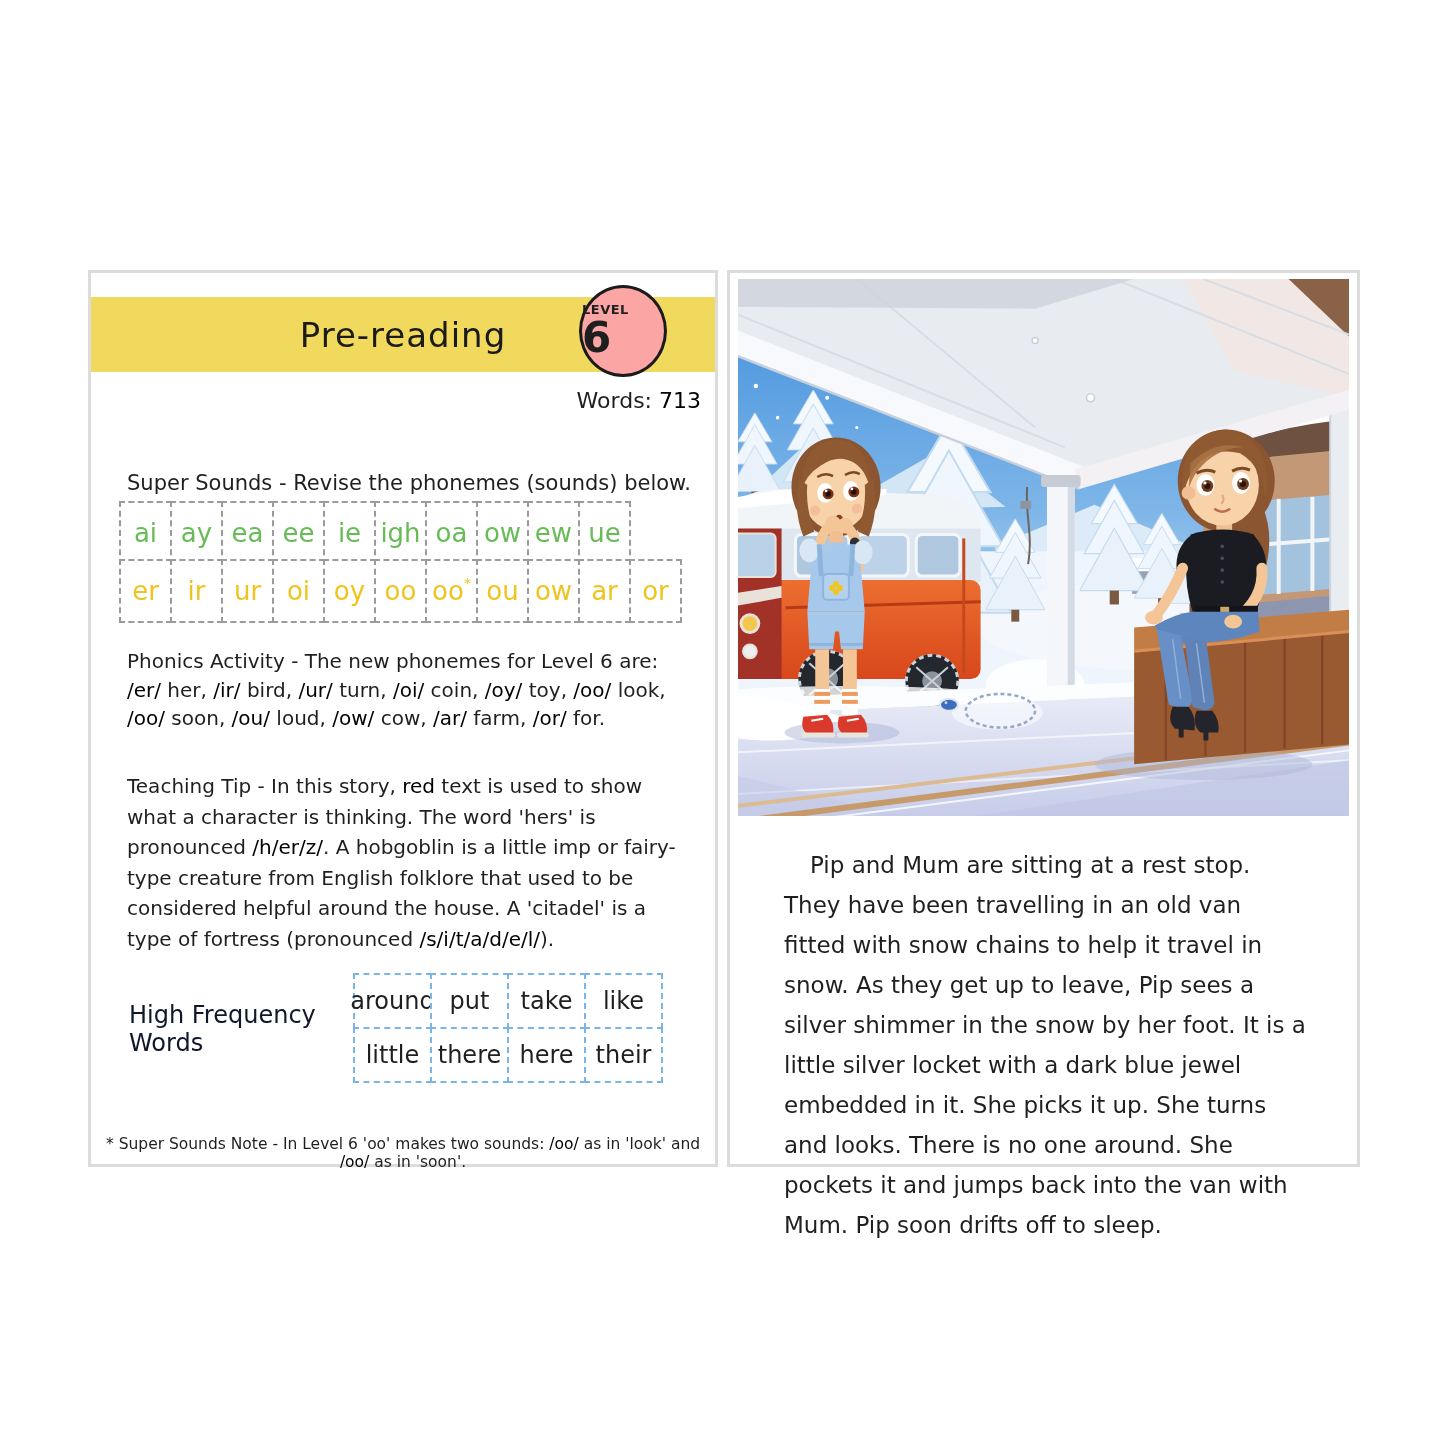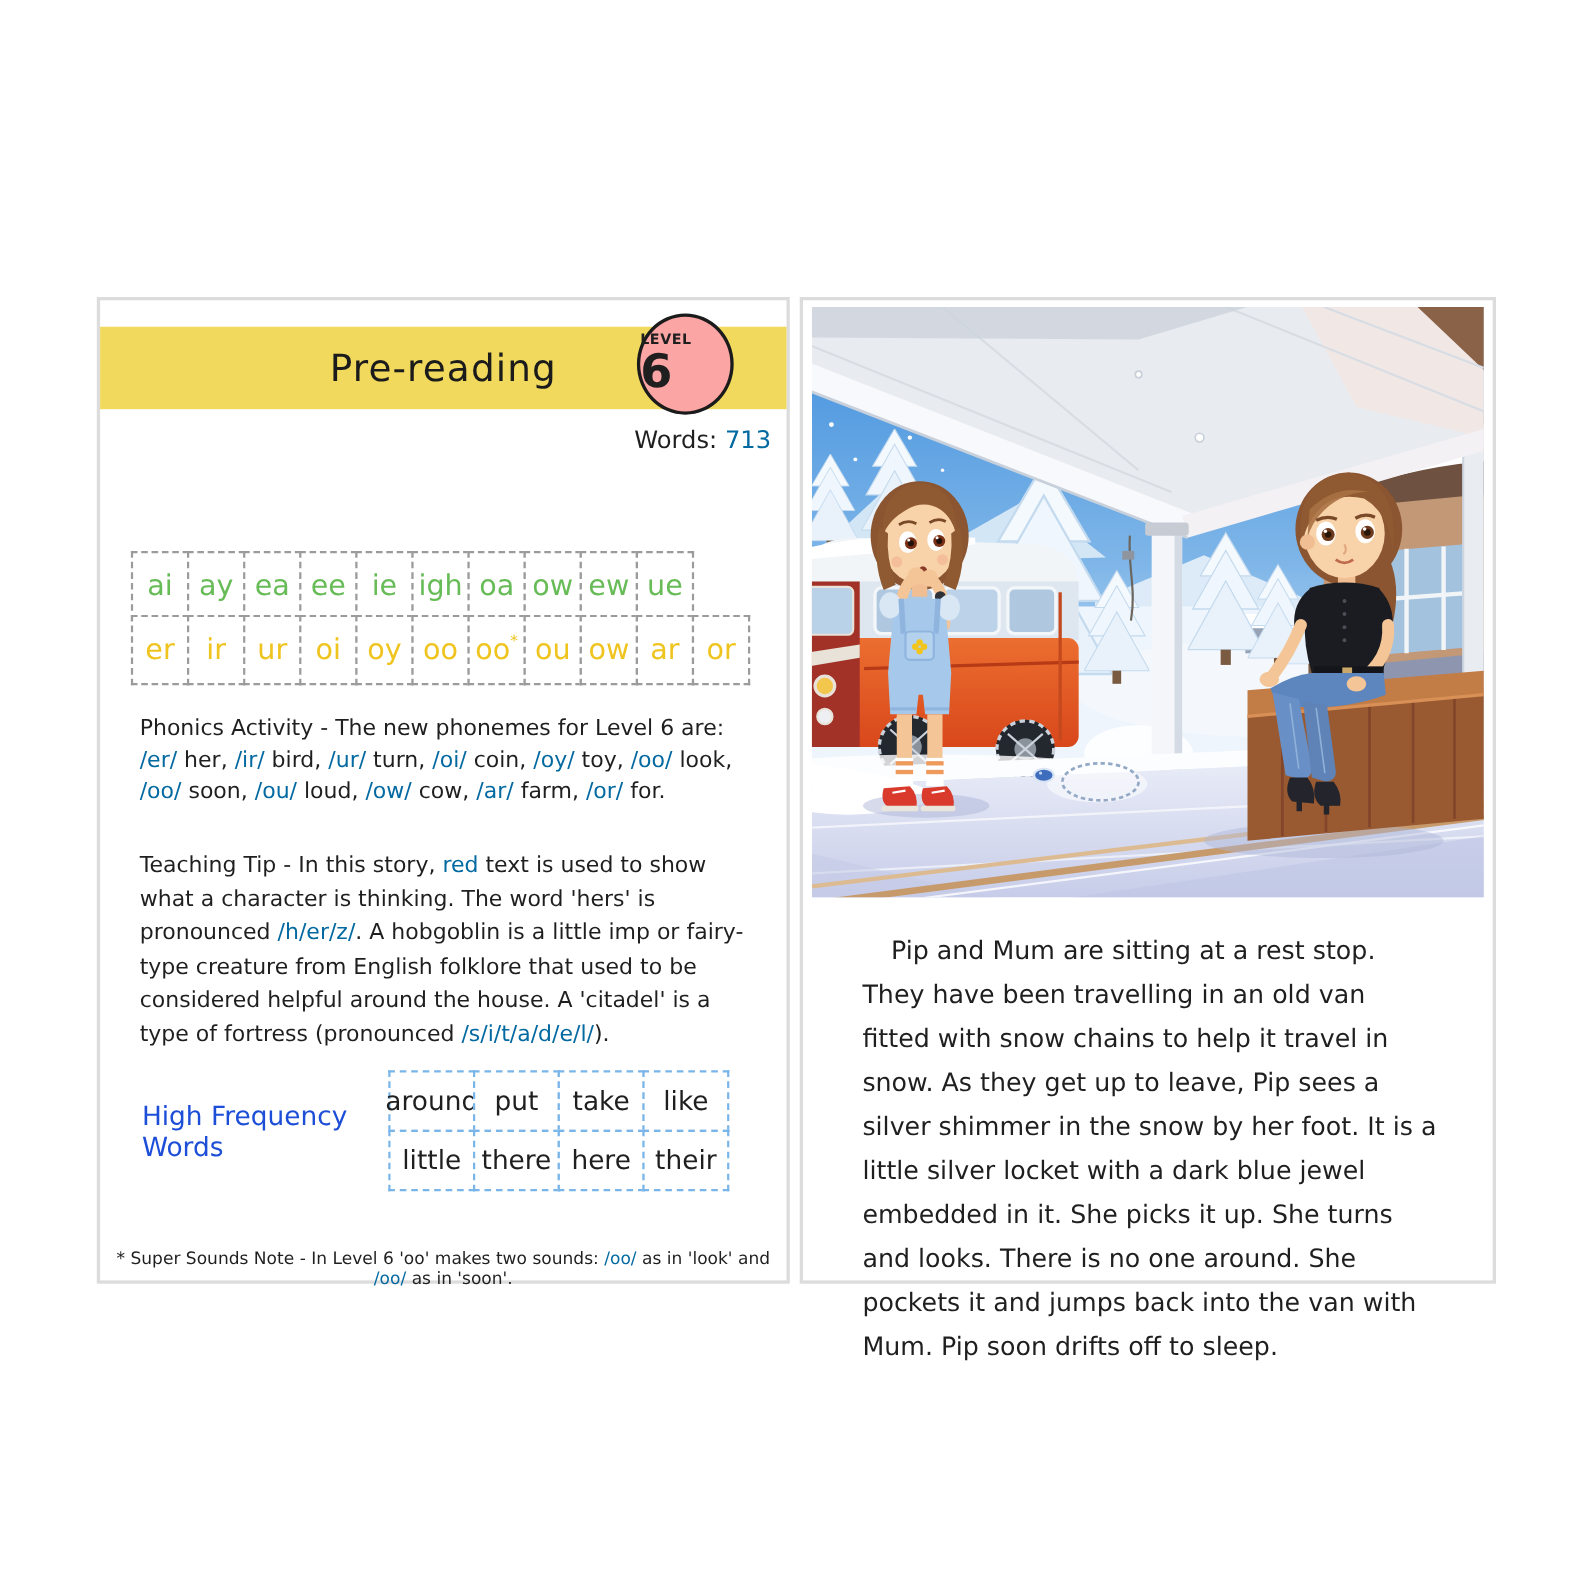--- a/index.html
+++ b/index.html
@@ -27,24 +27,24 @@
   .row-gold{top:286px;}
   .tile{width:53px;height:64px;border:2px dashed #9b9b9b;box-sizing:border-box;margin-left:-2px;
         display:flex;align-items:center;justify-content:center;font-size:26px;background:#fff;}
   .tile:first-child{margin-left:0;}
   .row-green .tile{color:#68BC58;}
   .row-gold .tile{color:#EFC41E;}
   .tile sup{font-size:14px;line-height:10px;transform:translateY(-8px);}
   .para{position:absolute;left:36px;width:560px;font-size:20px;line-height:28.5px;}
   .phonics{top:374px;}
   .teaching{top:498px;line-height:30.5px;}
-  .c-red{color:#0369a1;}
+  .c-red{color:#000000;}
   .c-darkred{color:#CC2630;}
   .hfw-wrap{position:absolute;left:0;top:684px;width:100%;height:120px;}
-  .hfw-label{position:absolute;left:38px;top:44px;width:220px;font-size:24px;color:#1d4ed8;line-height:28px;}
+  .hfw-label{position:absolute;left:38px;top:44px;width:220px;font-size:24px;color:#0f172a;line-height:28px;}
   .hfw-grid{position:absolute;left:262px;top:16px;width:316px;display:flex;flex-wrap:wrap;}
   .hfw-grid .tile{width:79px;height:56px;border:2px dashed #79B5E8;color:#1f1f1f;font-size:24px;margin:0 0 -2px -2px;}
   .hfw-grid .tile:nth-child(1){margin-left:0;}
   .hfw-grid .tile:nth-child(5){margin-left:0;text-align:center;}
   .footnote{position:absolute;left:0;right:0;top:862px;text-align:center;font-size:15.5px;}
 
   
   .illustration{position:absolute;left:8px;top:6px;width:611px;height:537px;overflow:hidden;}
   .illustration svg{display:block;}
   .story{position:absolute;left:54px;top:572px;width:524px;font-size:23px;line-height:40px;
@@ -62,20 +62,21 @@
     </div>
 
     <div class="level-badge">
       <div class="level-word">LEVEL</div>
       <div class="level-num">6</div>
     </div>
 
     <div class="words-line"><span>Words: </span><span class="c-red">713</span></div>
 
 
+    <div class="super-line">Super Sounds - Revise the phonemes (sounds) below.</div>
 
     <div class="tiles-row row-green">
         <div class="tile">ai</div>
         <div class="tile">ay</div>
         <div class="tile">ea</div>
         <div class="tile">ee</div>
         <div class="tile">ie</div>
         <div class="tile">igh</div>
         <div class="tile">oa</div>
         <div class="tile">ow</div>

